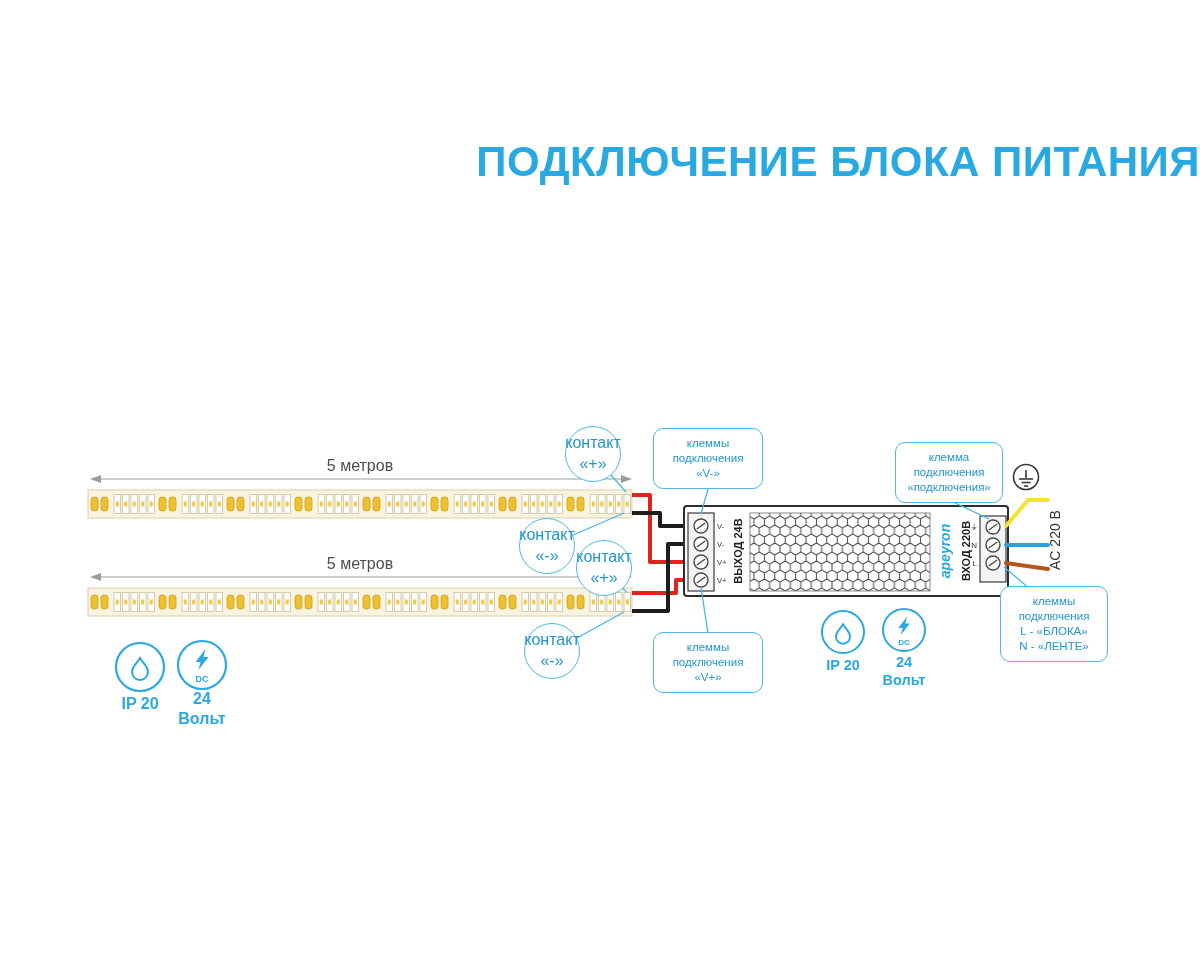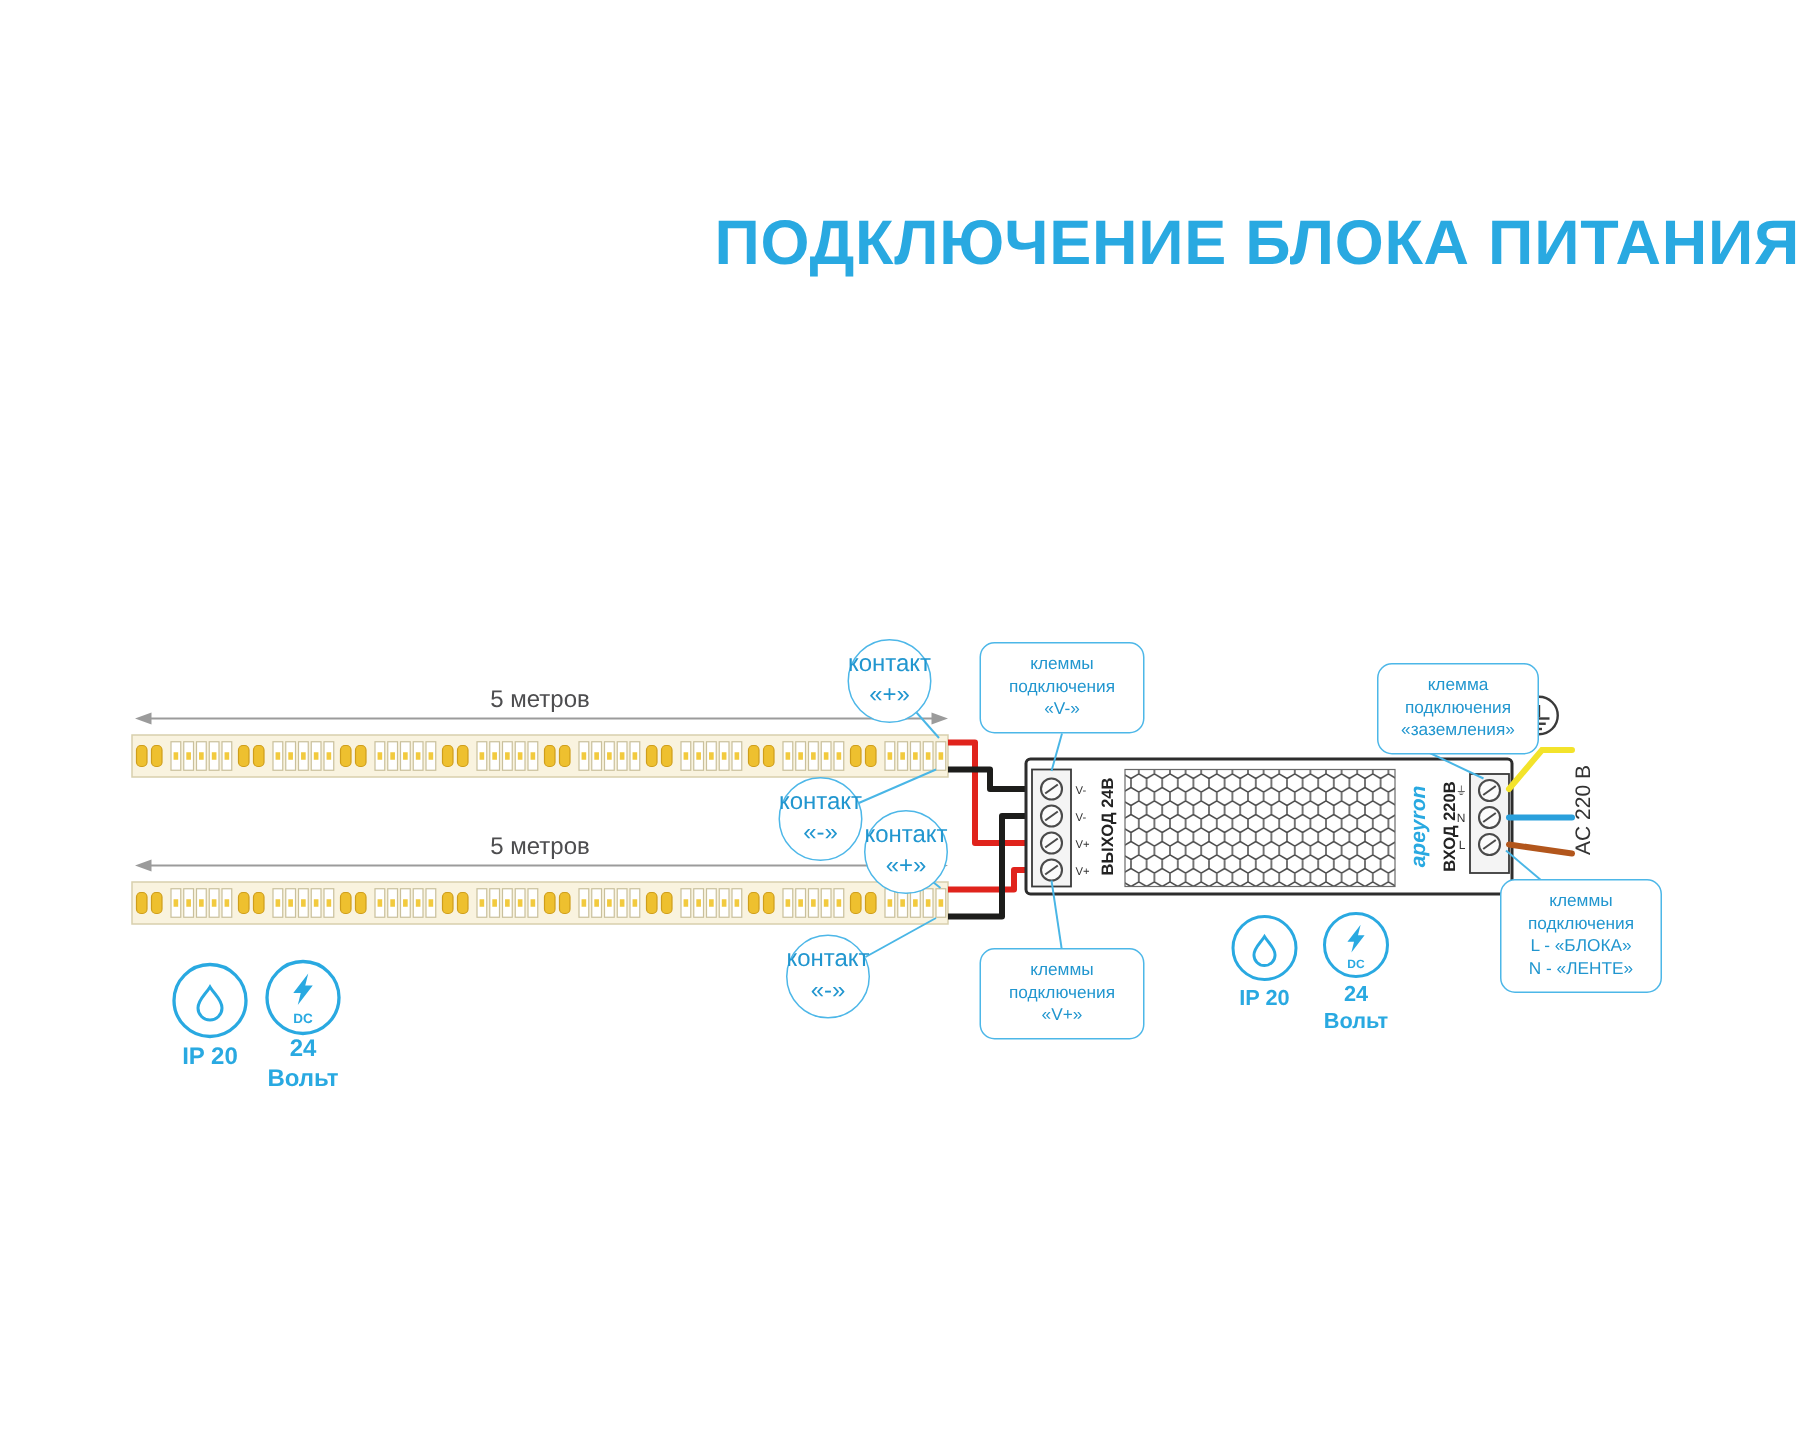--- a/index.html
+++ b/index.html
@@ -198,24 +198,24 @@
   <div class="title">
     <div>ПОДКЛЮЧЕНИЕ БЛОКА ПИТАНИЯ</div>
   </div>
 
   <div class="callout-box" style="left:653px;top:428px;width:110px;">
     <div>клеммы</div>
     <div>подключения</div>
     <div>«V-»</div>
   </div>
 
-  <div class="callout-box" style="left:895px;top:442px;width:108px;margin-left:23px;">
+  <div class="callout-box" style="left:895px;top:442px;width:108px;">
     <div>клемма</div>
     <div>подключения</div>
-    <div>«заземления»</div>
+    <div>«подключения»</div>
   </div>
 
   <div class="callout-box" style="left:653px;top:632px;width:110px;">
     <div>клеммы</div>
     <div>подключения</div>
     <div>«V+»</div>
   </div>
 
   <div class="callout-box" style="left:1000px;top:586px;width:108px;">
     <div>клеммы</div>

